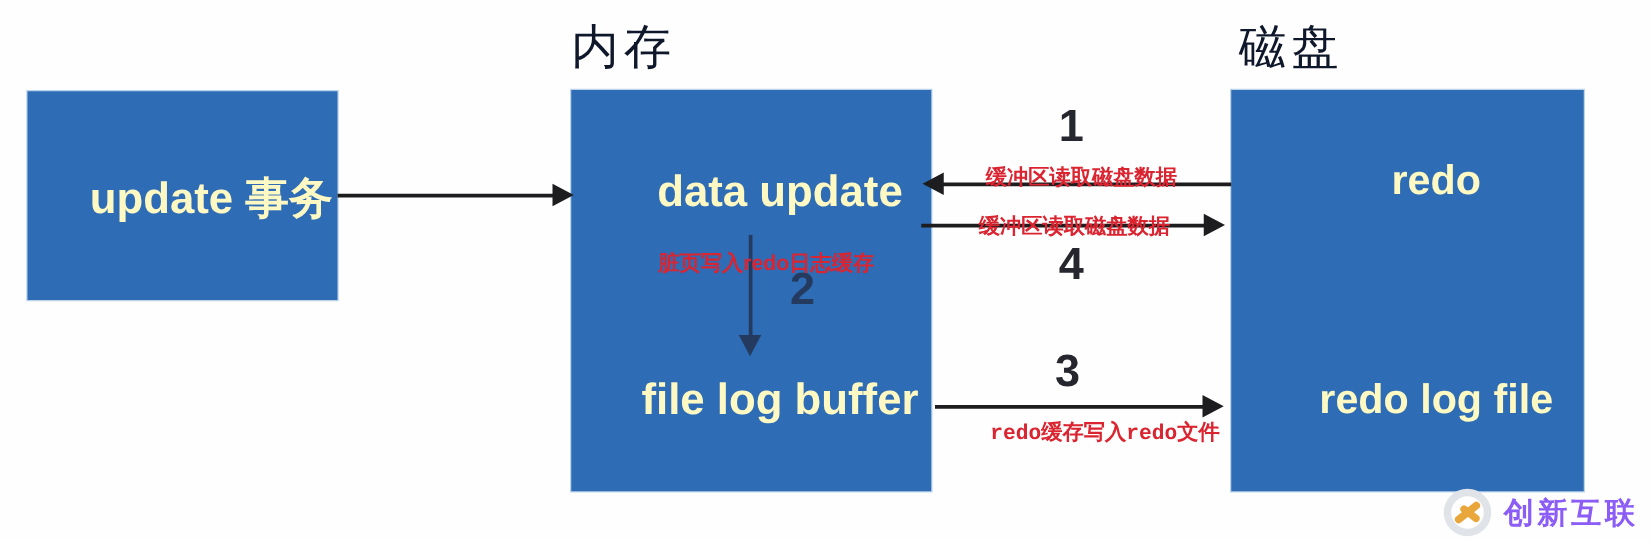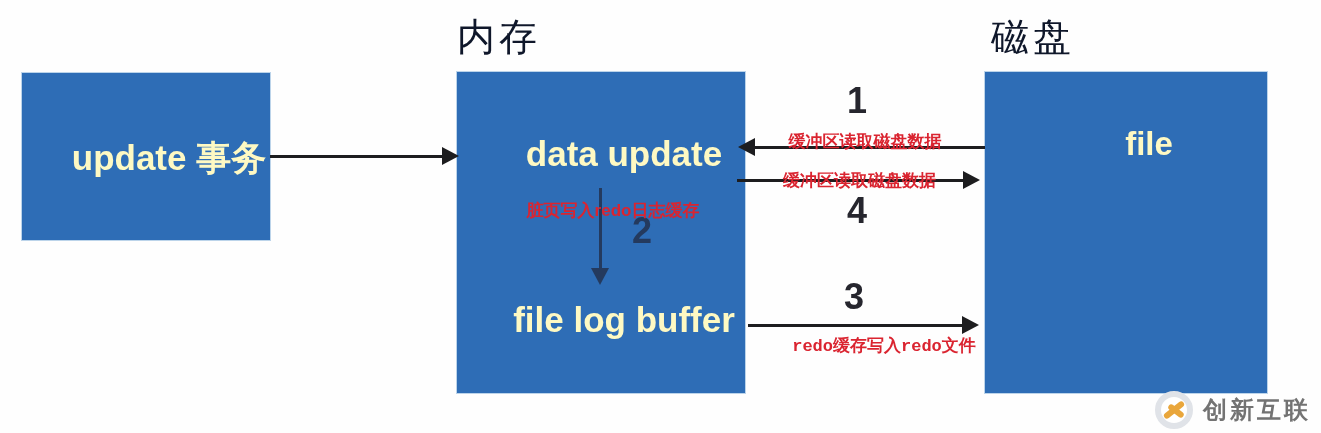--- a/index.html
+++ b/index.html
@@ -121,42 +121,43 @@
     width: 24px; height: 6px;
     border-radius: 3px;
     background: #e9a63b;
   }
   .wm-logo .bar.b1 { transform: rotate(-38deg); }
   .wm-logo .bar.b2 { transform: rotate(38deg); width: 18px; left: 6px; top: 11px; }
   .wm-text {
     font-size: 24px;
     font-weight: bold;
     letter-spacing: 3px;
-    color: #737373;
+    color: #8b5cf6;
   }
 </style>
 </head>
 <body>
 
 <div class="canvas">
 
   <div class="section-header hdr-memory">内存</div>
   <div class="section-header hdr-disk">磁盘</div>
 
   <div class="node box-update">
     <div class="node-label lbl-update">update 事务</div>
   </div>
 
   <div class="node box-memory">
     <div class="node-label lbl-data-buffer">data update</div>
     <div class="node-label lbl-redo-buffer">file log buffer</div>
   </div>
 
   <div class="node box-disk">
-    <div class="node-label lbl-data">file</div>
+    <div class="node-label lbl-data">redo</div>
+    <div class="node-label lbl-redo-file">redo log file</div>
   </div>
 
   <div>
     <div class="hline" style="left:270px; top:155px; width:176px;"></div>
     <div class="ah-right" style="left:442px; top:147px;"></div>
   </div>
 
   <div>
     <div class="hline" style="left:752px; top:146px; width:233px;"></div>
     <div class="ah-left" style="left:738px; top:138px;"></div>

